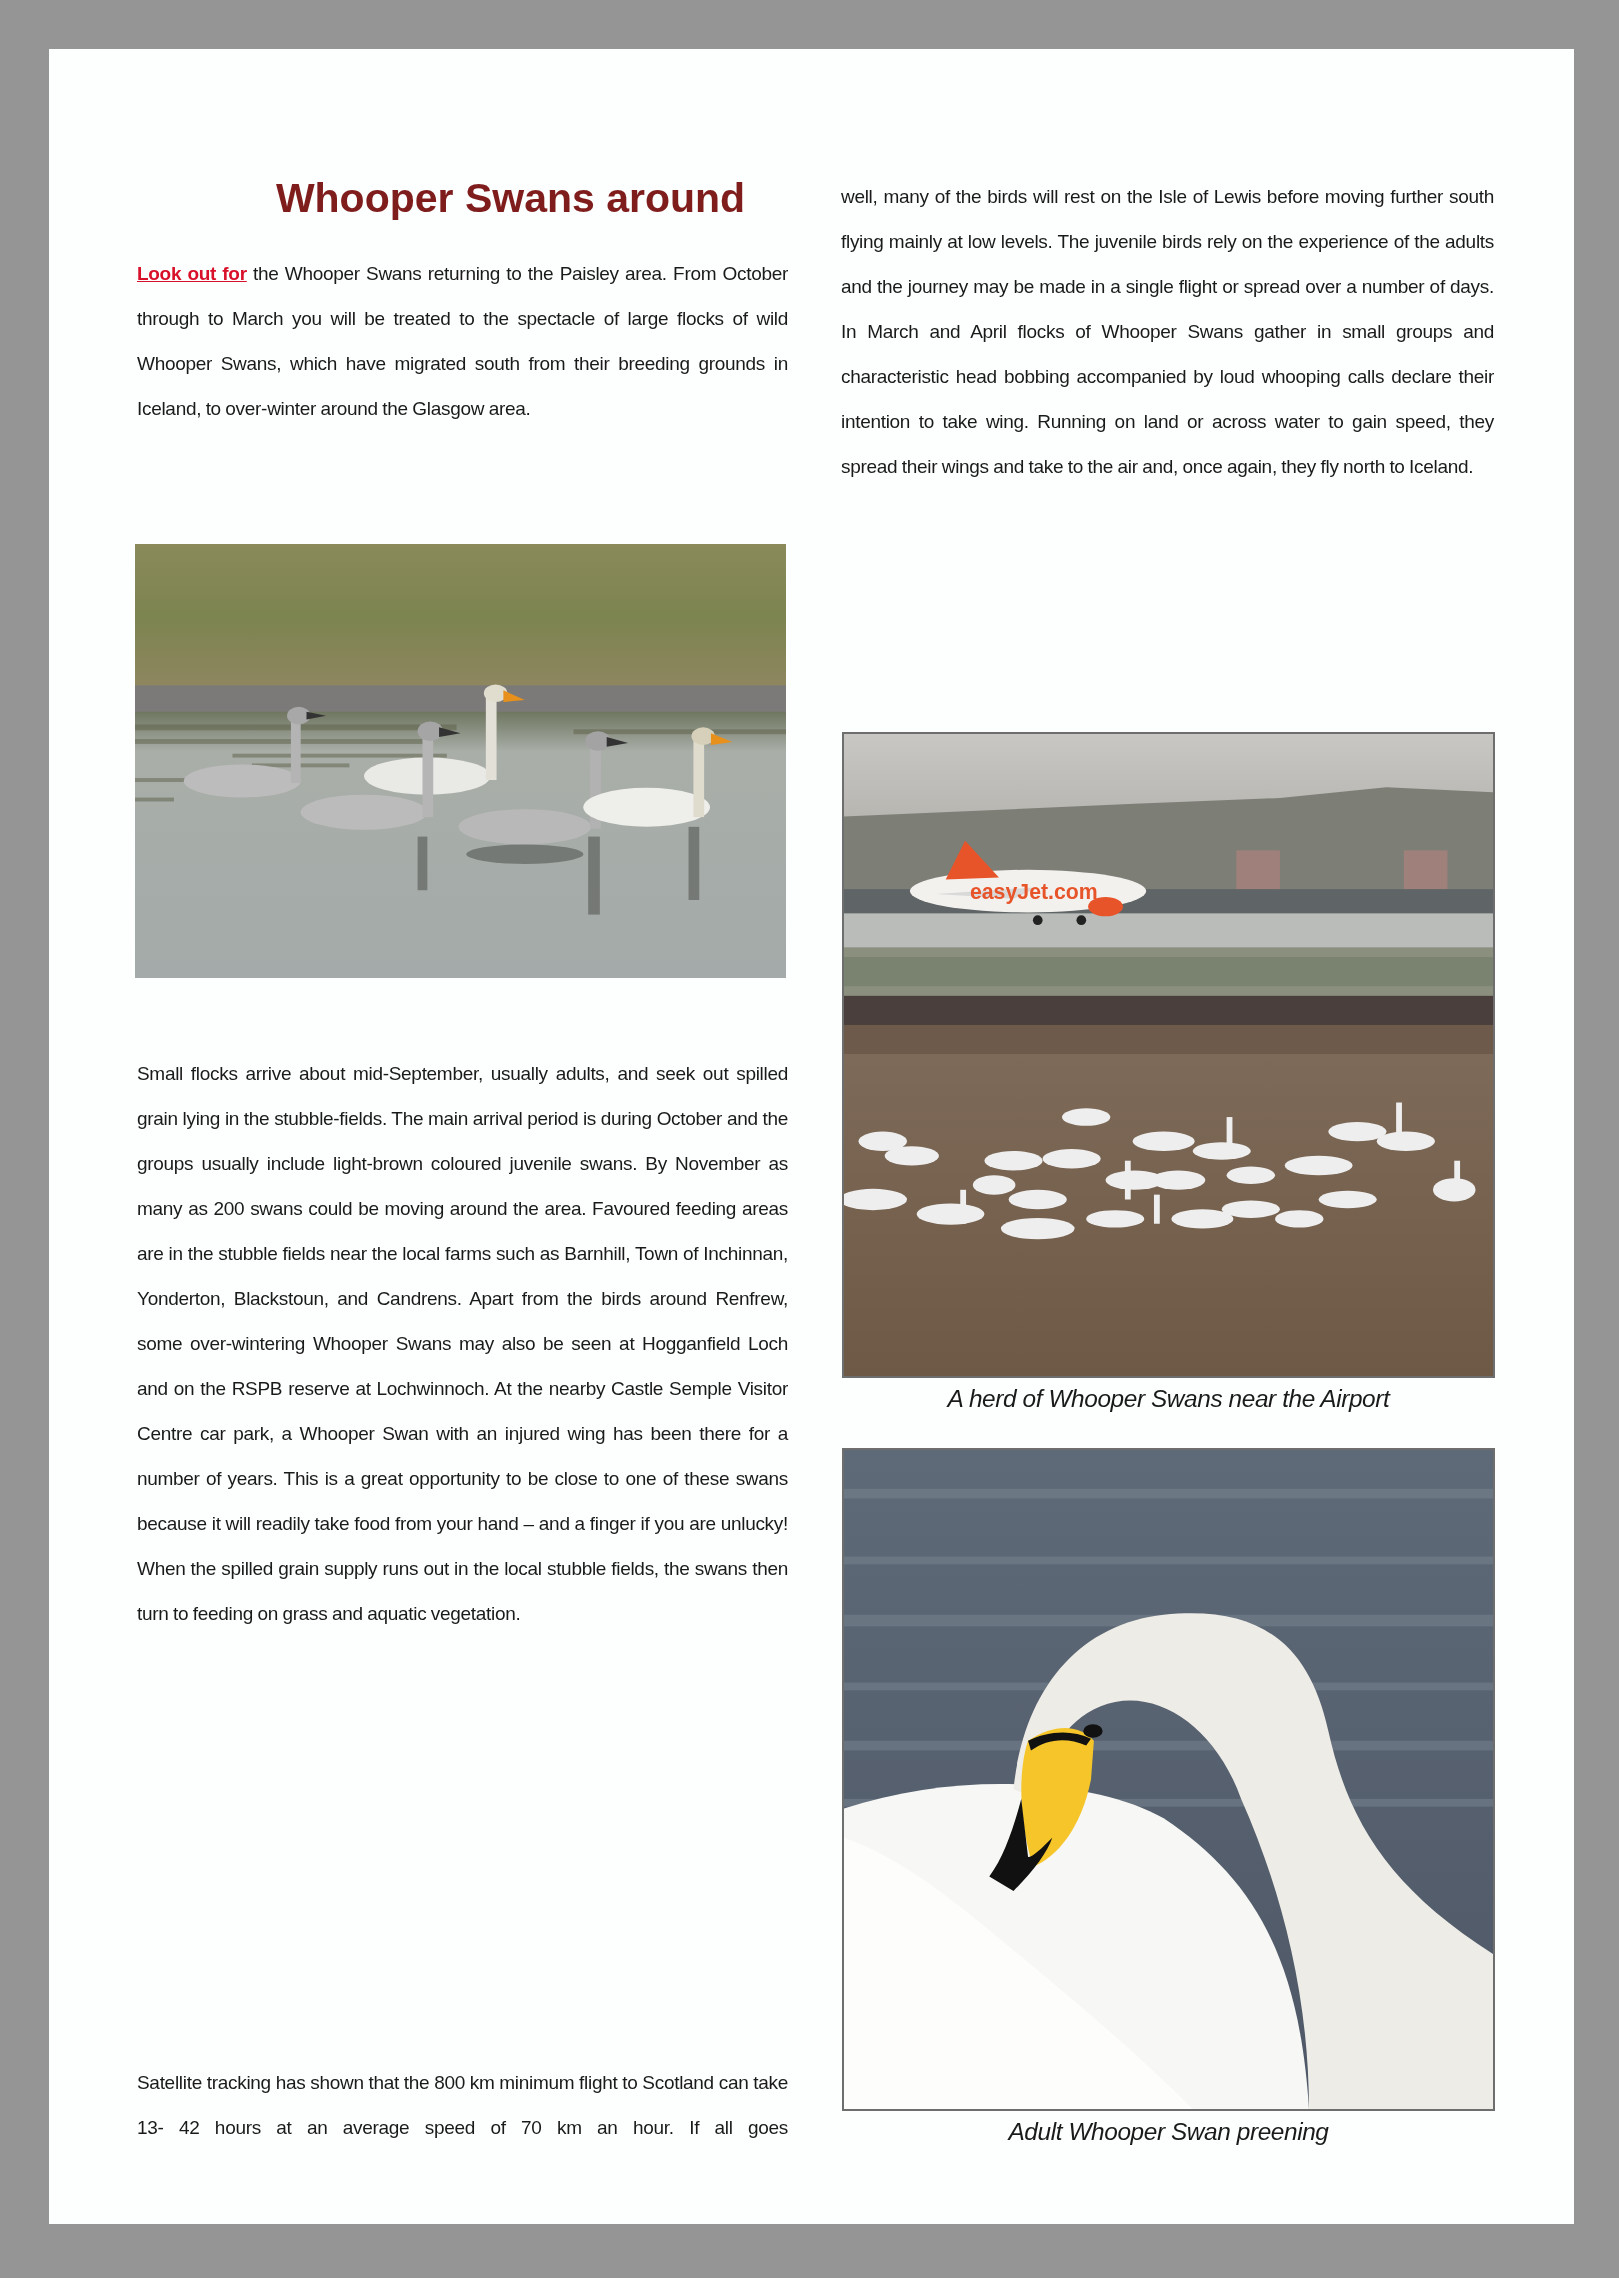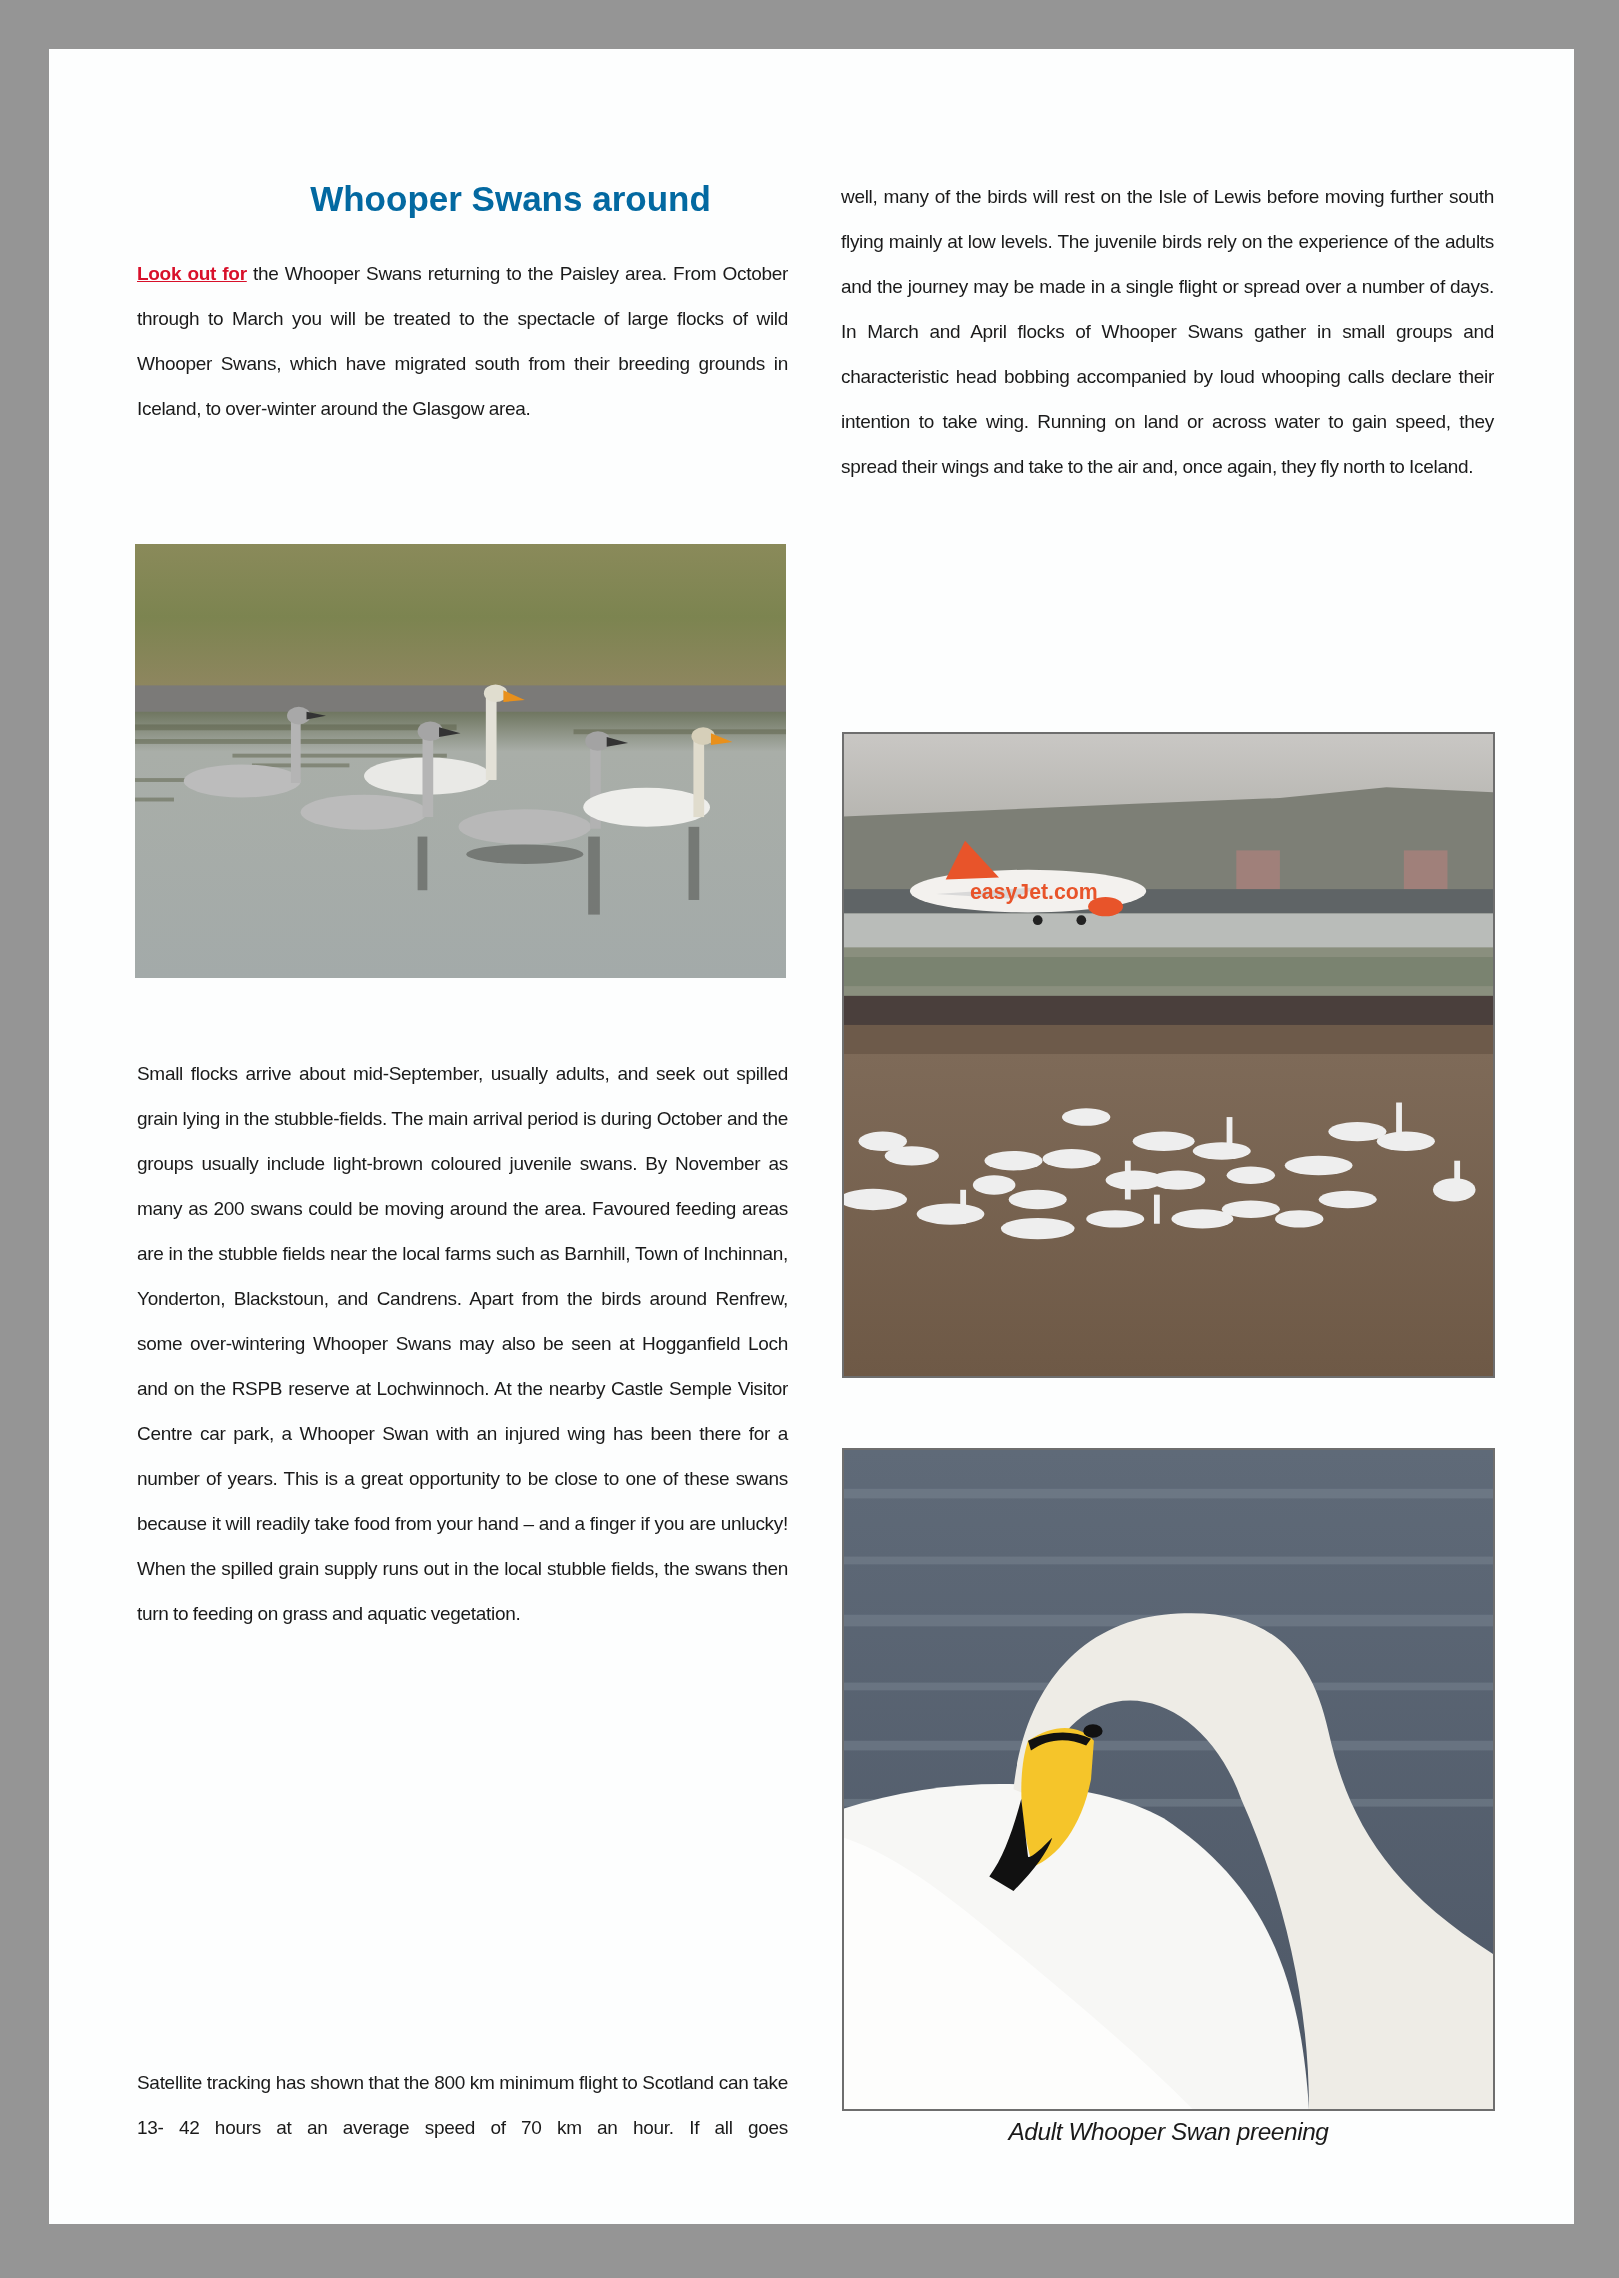--- a/index.html
+++ b/index.html
@@ -1,21 +1,21 @@
 <!DOCTYPE html>
 <html><head>
 <meta charset="utf-8">
 <style>
   html,body{margin:0;padding:0;}
   body{width:1620px;height:2278px;background:#959595;position:relative;overflow:hidden;
        font-family:"Liberation Sans","DejaVu Sans",sans-serif;}
   .page{position:absolute;left:49px;top:49px;width:1525px;height:2175px;background:#fdfefe;}
   .abs{position:absolute;}
   .title{left:135px;top:125px;width:653px;text-align:center;font-family:"Liberation Sans",sans-serif;
-         font-weight:bold;font-size:35px;line-height:49px;color:#0369a1;}
+         font-weight:bold;font-size:41px;line-height:49px;color:#7f1d1d;}
   .body{font-family:"Liberation Sans","DejaVu Sans",sans-serif;font-size:19px;line-height:45px;
         color:#1a1a1a;text-align:justify;letter-spacing:-0.3px;word-spacing:-0.5px;}
   .lead{color:#d8102a;font-weight:bold;text-decoration:underline;}
   .caption{font-family:"Liberation Sans",sans-serif;font-style:italic;font-size:24.4px;color:#1a1a1a;
            text-align:center;letter-spacing:-0.4px;}
   .photo{position:absolute;overflow:hidden;box-sizing:border-box;}
   .photo svg{display:block;width:100%;height:100%;}
   .framed{border:2px solid #6e6e6e;}
 </style>
 </head>
@@ -162,20 +162,21 @@
           <ellipse cx="470" cy="500" rx="25" ry="9"></ellipse>
         <rect x="395" y="395" width="6" height="40"></rect>
           <rect x="290" y="440" width="6" height="40"></rect>
         <rect x="570" y="380" width="6" height="35"></rect>
           <rect x="630" y="440" width="6" height="30"></rect>
         <rect x="120" y="470" width="6" height="35"></rect>
           <rect x="320" y="475" width="6" height="30"></rect>
       </g>
     </svg>
   </div>
+  <div class="abs caption" style="left:793px;top:1336px;width:653px;">A herd of Whooper Swans near the Airport</div>
 
   <div class="photo framed" style="left:793px;top:1399px;width:653px;height:663px;">
     <svg viewBox="0 0 670 680" preserveAspectRatio="none">
       <defs>
         <linearGradient id="water3" x1="0" y1="0" x2="0" y2="1">
           <stop offset="0" stop-color="#5f6a78"></stop>
             <stop offset="1" stop-color="#4d5766"></stop>
         </linearGradient>
       </defs>
       <rect width="670" height="680" fill="url(#water3)"></rect>

